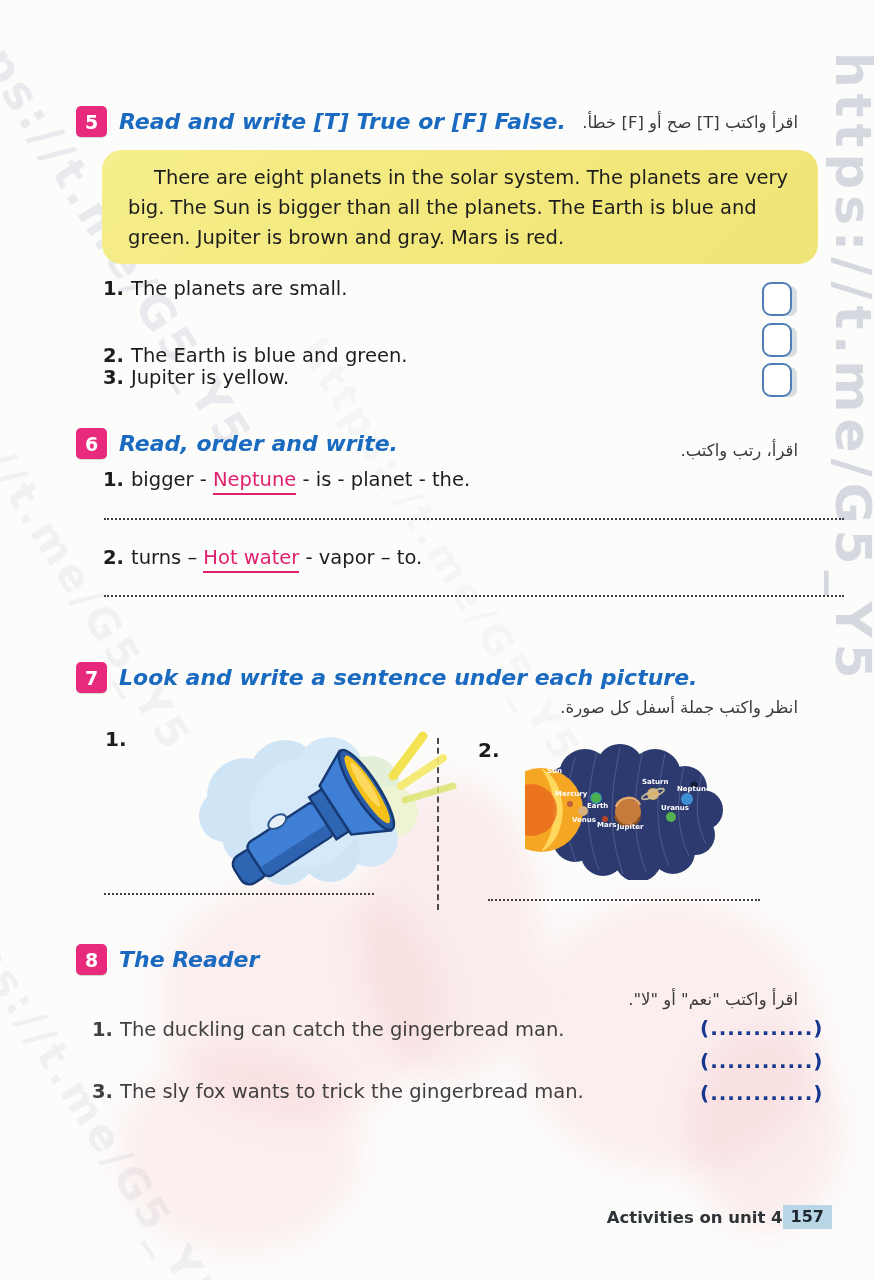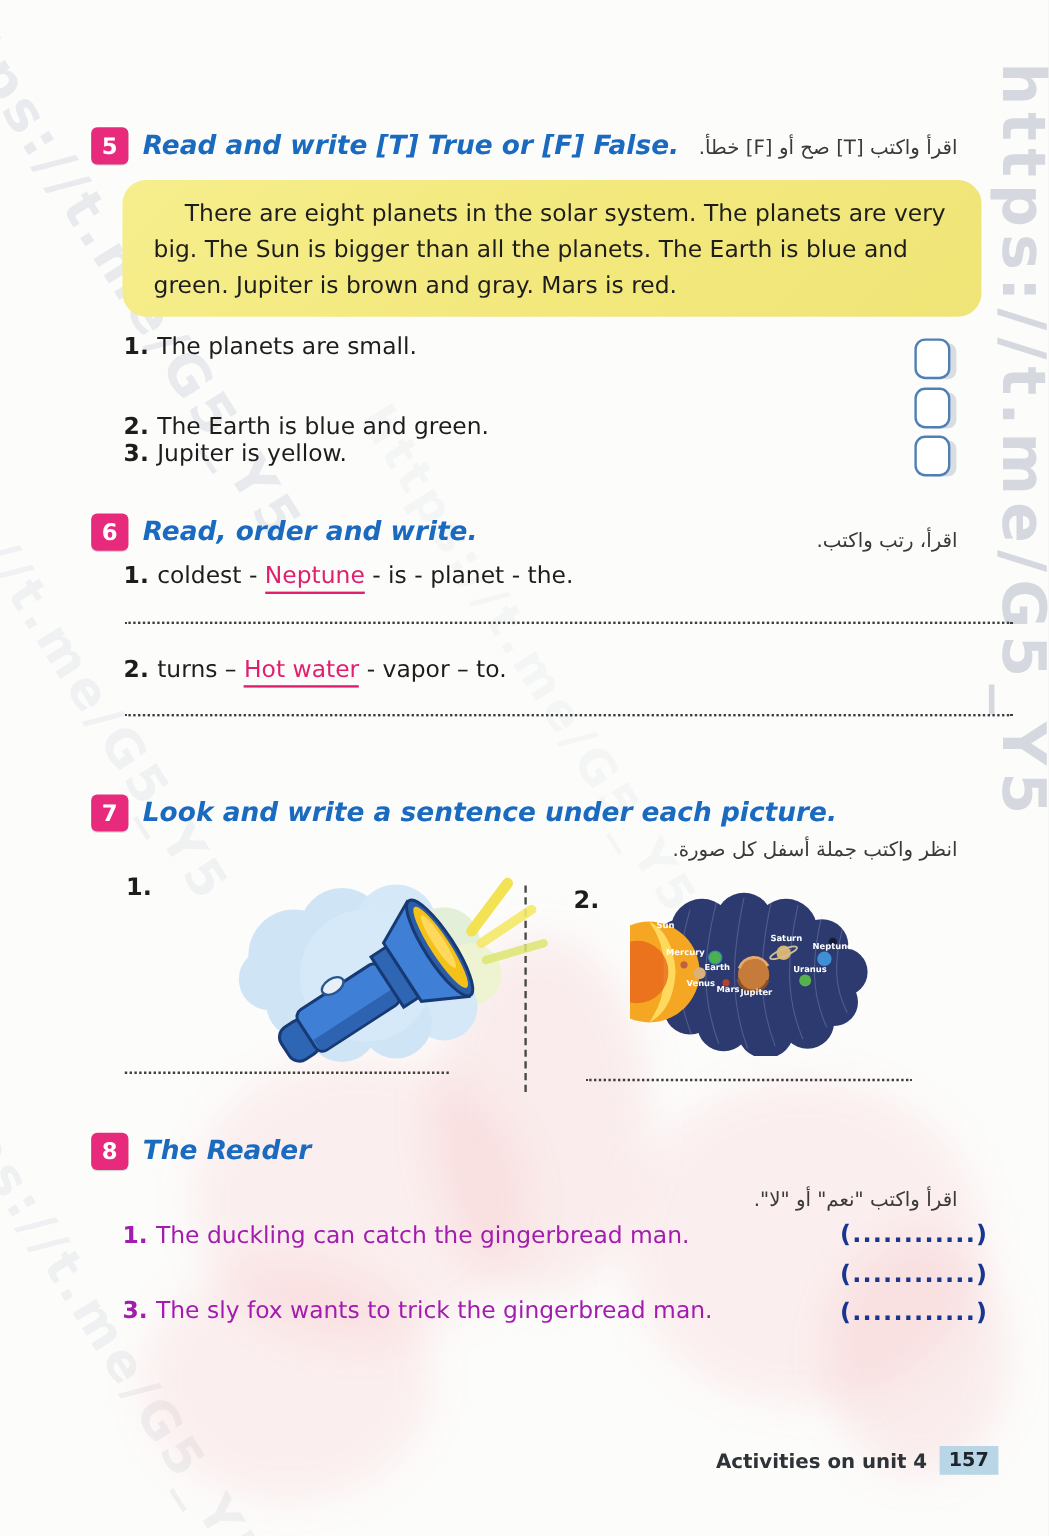--- a/index.html
+++ b/index.html
@@ -44,25 +44,25 @@
   
   .orditem{position:absolute; left:103px; font-size:19.5px; color:#1d1d1d;}
   .keyword{color:#e0206e; border-bottom:2.5px solid #e0206e; padding-bottom:2px; }
   .dotline{position:absolute; height:0; border-bottom:2.8px dotted #3f3f3f;}
   
   .picnum{position:absolute; font-weight:bold; font-size:20px; color:#1d1d1d;}
   .vdivider{position:absolute; left:437px; top:738px; height:172px; width:0;
             border-left:2px dashed #4a4a4a;}
   .picsvg{position:absolute;}
   
-  .readeritem{position:absolute; left:102px; font-size:19.5px; color:#a21caf;}
+  .readeritem{position:absolute; left:92px; font-size:19.5px; color:#404040;}
   .answer{position:absolute; left:700px; font-size:20px; font-weight:bold; color:#16368f;
           letter-spacing:1px;}
   
-  .footer{position:absolute; top:1205px; right:42px; display:flex; align-items:center; gap:10px;}
+  .footer{position:absolute; top:1205px; right:42px; display:flex; align-items:center; }
   .footer-label{font-weight:bold; font-size:16.5px; color:#2e3338;}
   .page-num{background:#b9d6e7; color:#1d242c; font-weight:bold; font-size:16px;
             padding:2px 8px 3px 8px;}
 </style>
 </head>
 <body>
 
 <div class="page">
 
   <div class="wm wm-topleft">https://t.me/G5_Y5</div>
@@ -102,21 +102,21 @@
   </div>
   <div class="checkbox" style="top:363px;"></div>
 
   <div class="exheader" style="left:76px; top:428px;">
     <div class="badge">6</div>
     <div class="extitle">Read, order and write.</div>
   </div>
   <div class="arabic" style="top:441px; right:76px;" dir="rtl">اقرأ، رتب واكتب.</div>
 
   <div class="orditem" style="top:468px;">
-    <span class="num">1.</span><span>coldest - </span><span class="keyword">Neptune</span><span> - is - planet - the.</span>
+    <span class="num">1.</span><span>bigger - </span><span class="keyword">Neptune</span><span> - is - planet - the.</span>
   </div>
   <div class="dotline" style="left:104px; top:518px; width:740px;"></div>
 
   <div class="orditem" style="top:546px;">
     <span class="num">2.</span><span>turns – </span><span class="keyword">Hot water</span><span> - vapor – to.</span>
   </div>
   <div class="dotline" style="left:104px; top:595px; width:740px;"></div>
 
   <div class="exheader" style="left:76px; top:662px;">
     <div class="badge">7</div>

